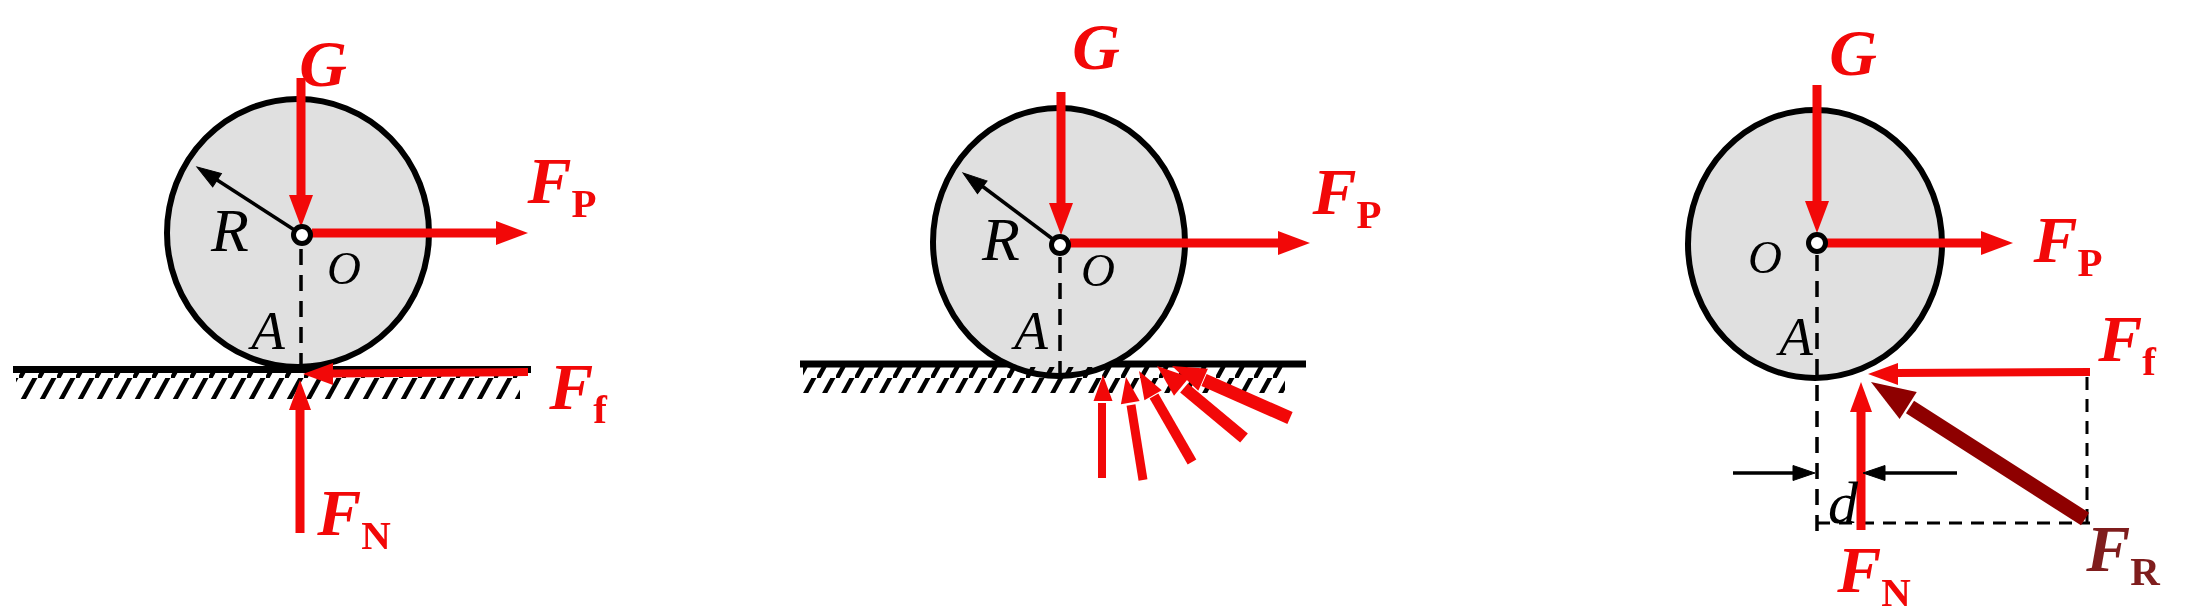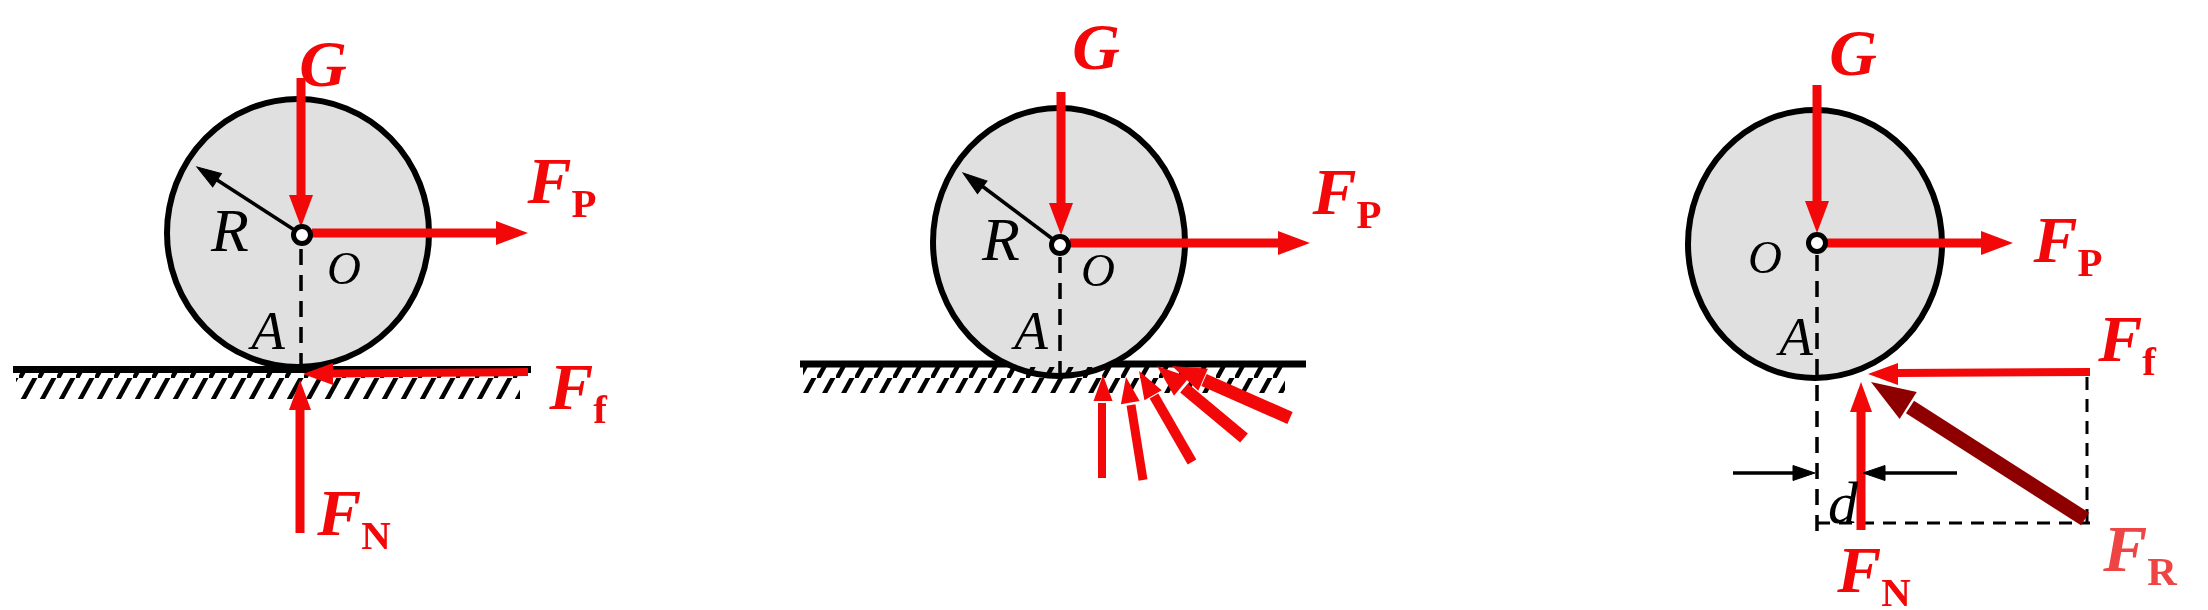--- a/index.html
+++ b/index.html
@@ -2,21 +2,21 @@
 <html><head>
 <meta charset="utf-8">
 <style>
   html,body{margin:0;padding:0;background:#ffffff;}
   #stage{position:relative;width:2208px;height:610px;background:#ffffff;overflow:hidden;
          font-family:"Liberation Serif","DejaVu Serif",serif;}
   #fig{position:absolute;left:0;top:0;}
   .lbl{position:absolute;transform:translate(-50%,-50%);line-height:1;white-space:nowrap;}
   .force{color:#f20808;font-style:italic;font-weight:bold;font-size:66px;}
   .force sub{font-size:0.62em;font-style:normal;font-weight:bold;line-height:0;}
-  .dark{color:#ef4444;margin-left:17px;}
+  .dark{color:#7f1d1d;}
   .geom{color:#000000;font-style:italic;font-weight:normal;}
   .sz-r{font-size:62px;}
   .sz-o{font-size:47px;}
   .sz-a{font-size:55px;}
   .sz-d{font-size:60px;}
 </style>
 </head>
 <body>
 
 <div id="stage">

